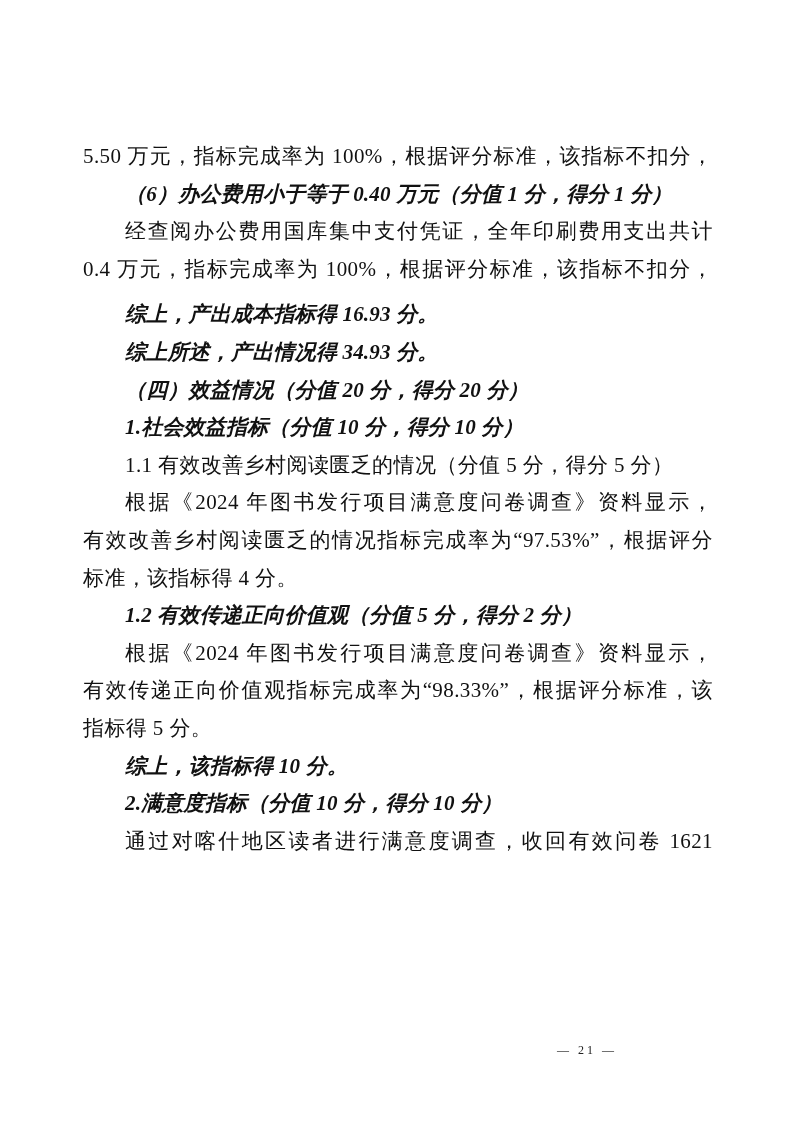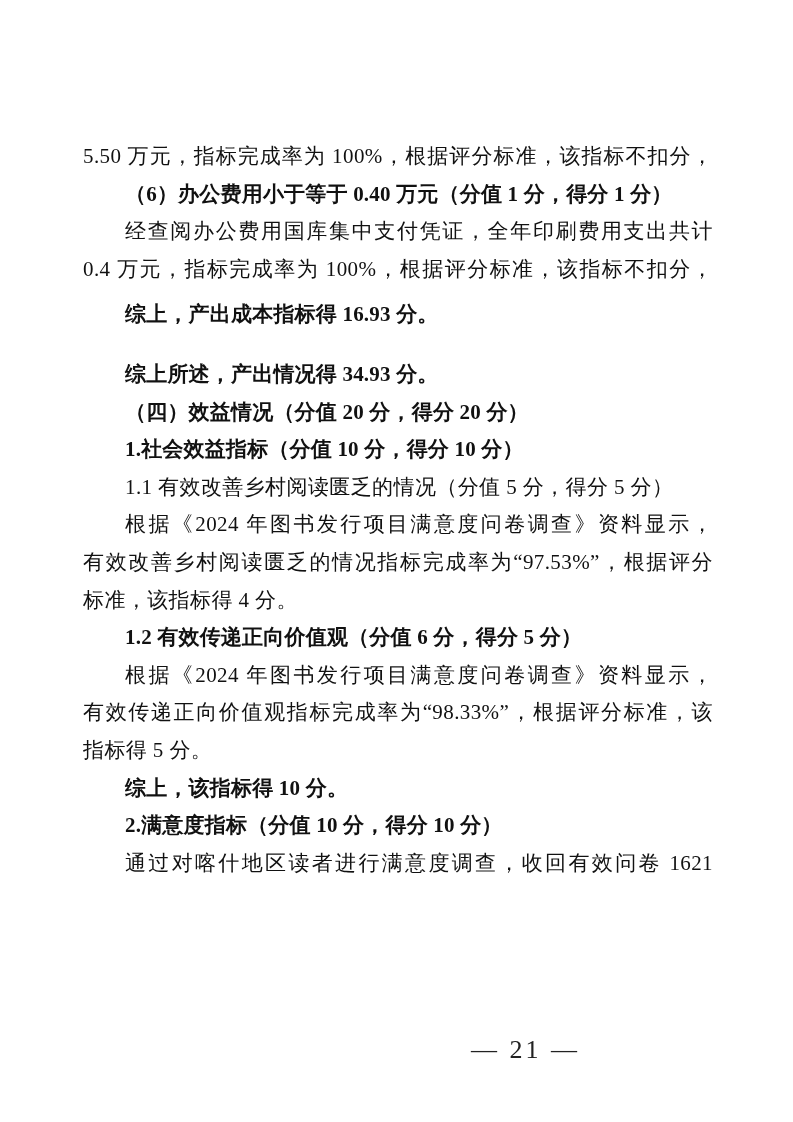--- a/index.html
+++ b/index.html
@@ -12,52 +12,54 @@
   body {
     background: #ffffff;
     font-family: "Liberation Serif", "DejaVu Serif", serif;
     color: #111111;
   }
   .page {
     position: relative;
     width: 672px;
     height: 1122px;
     background: #ffffff;
+    padding-left: 37px;
   }
   .content {
     position: absolute;
     left: 83px;
     top: 138px;
     width: 630px;
   }
   .line {
     font-size: 21px;
     line-height: 37.6px;
     white-space: nowrap;
     letter-spacing: 0.4px;
   }
   .indent {
     text-indent: 2em;
   }
   .bold {
     font-weight: 700;
     letter-spacing: 0.2px;
+    font-style: italic;
   }
   .stretch {
     text-align: justify;
     text-align-last: justify;
     white-space: normal;
   }
   .gap-lg { margin-top: 8px; }
-  .gap-xl { margin-top: 22px; }
+  .gap-xl { }
   .footer {
     position: absolute;
     top: 1038px;
     right: 92px;
-    font-size: 26px;
+    font-size: 12px;
     line-height: 24px;
     letter-spacing: 3px;
     color: #222222;
   }
 </style>
 </head>
 <body>
 
 <div class="page">
   <div class="content">
@@ -66,21 +68,21 @@
     <div class="line indent stretch">经查阅办公费用国库集中支付凭证，全年印刷费用支出共计</div>
     <div class="line stretch">0.4 万元，指标完成率为 100%，根据评分标准，该指标不扣分，</div>
     <div class="line bold indent gap-lg">综上，产出成本指标得 16.93 分。</div>
     <div class="line bold indent gap-xl">综上所述，产出情况得 34.93 分。</div>
     <div class="line bold indent">（四）效益情况（分值 20 分，得分 20 分）</div>
     <div class="line bold indent">1.社会效益指标（分值 10 分，得分 10 分）</div>
     <div class="line indent">1.1 有效改善乡村阅读匮乏的情况（分值 5 分，得分 5 分）</div>
     <div class="line indent stretch">根据《2024 年图书发行项目满意度问卷调查》资料显示，</div>
     <div class="line stretch">有效改善乡村阅读匮乏的情况指标完成率为“97.53%”，根据评分</div>
     <div class="line">标准，该指标得 4 分。</div>
-    <div class="line bold indent">1.2 有效传递正向价值观（分值 6 分，得分 5 分）</div>
+    <div class="line bold indent">1.2 有效传递正向价值观（分值 5 分，得分 2 分）</div>
     <div class="line indent stretch">根据《2024 年图书发行项目满意度问卷调查》资料显示，</div>
     <div class="line stretch">有效传递正向价值观指标完成率为“98.33%”，根据评分标准，该</div>
     <div class="line">指标得 5 分。</div>
     <div class="line bold indent">综上，该指标得 10 分。</div>
     <div class="line bold indent">2.满意度指标（分值 10 分，得分 10 分）</div>
     <div class="line indent stretch">通过对喀什地区读者进行满意度调查，收回有效问卷 1621</div>
   </div>
 
   <div class="footer">— 21 —</div>
 </div>

